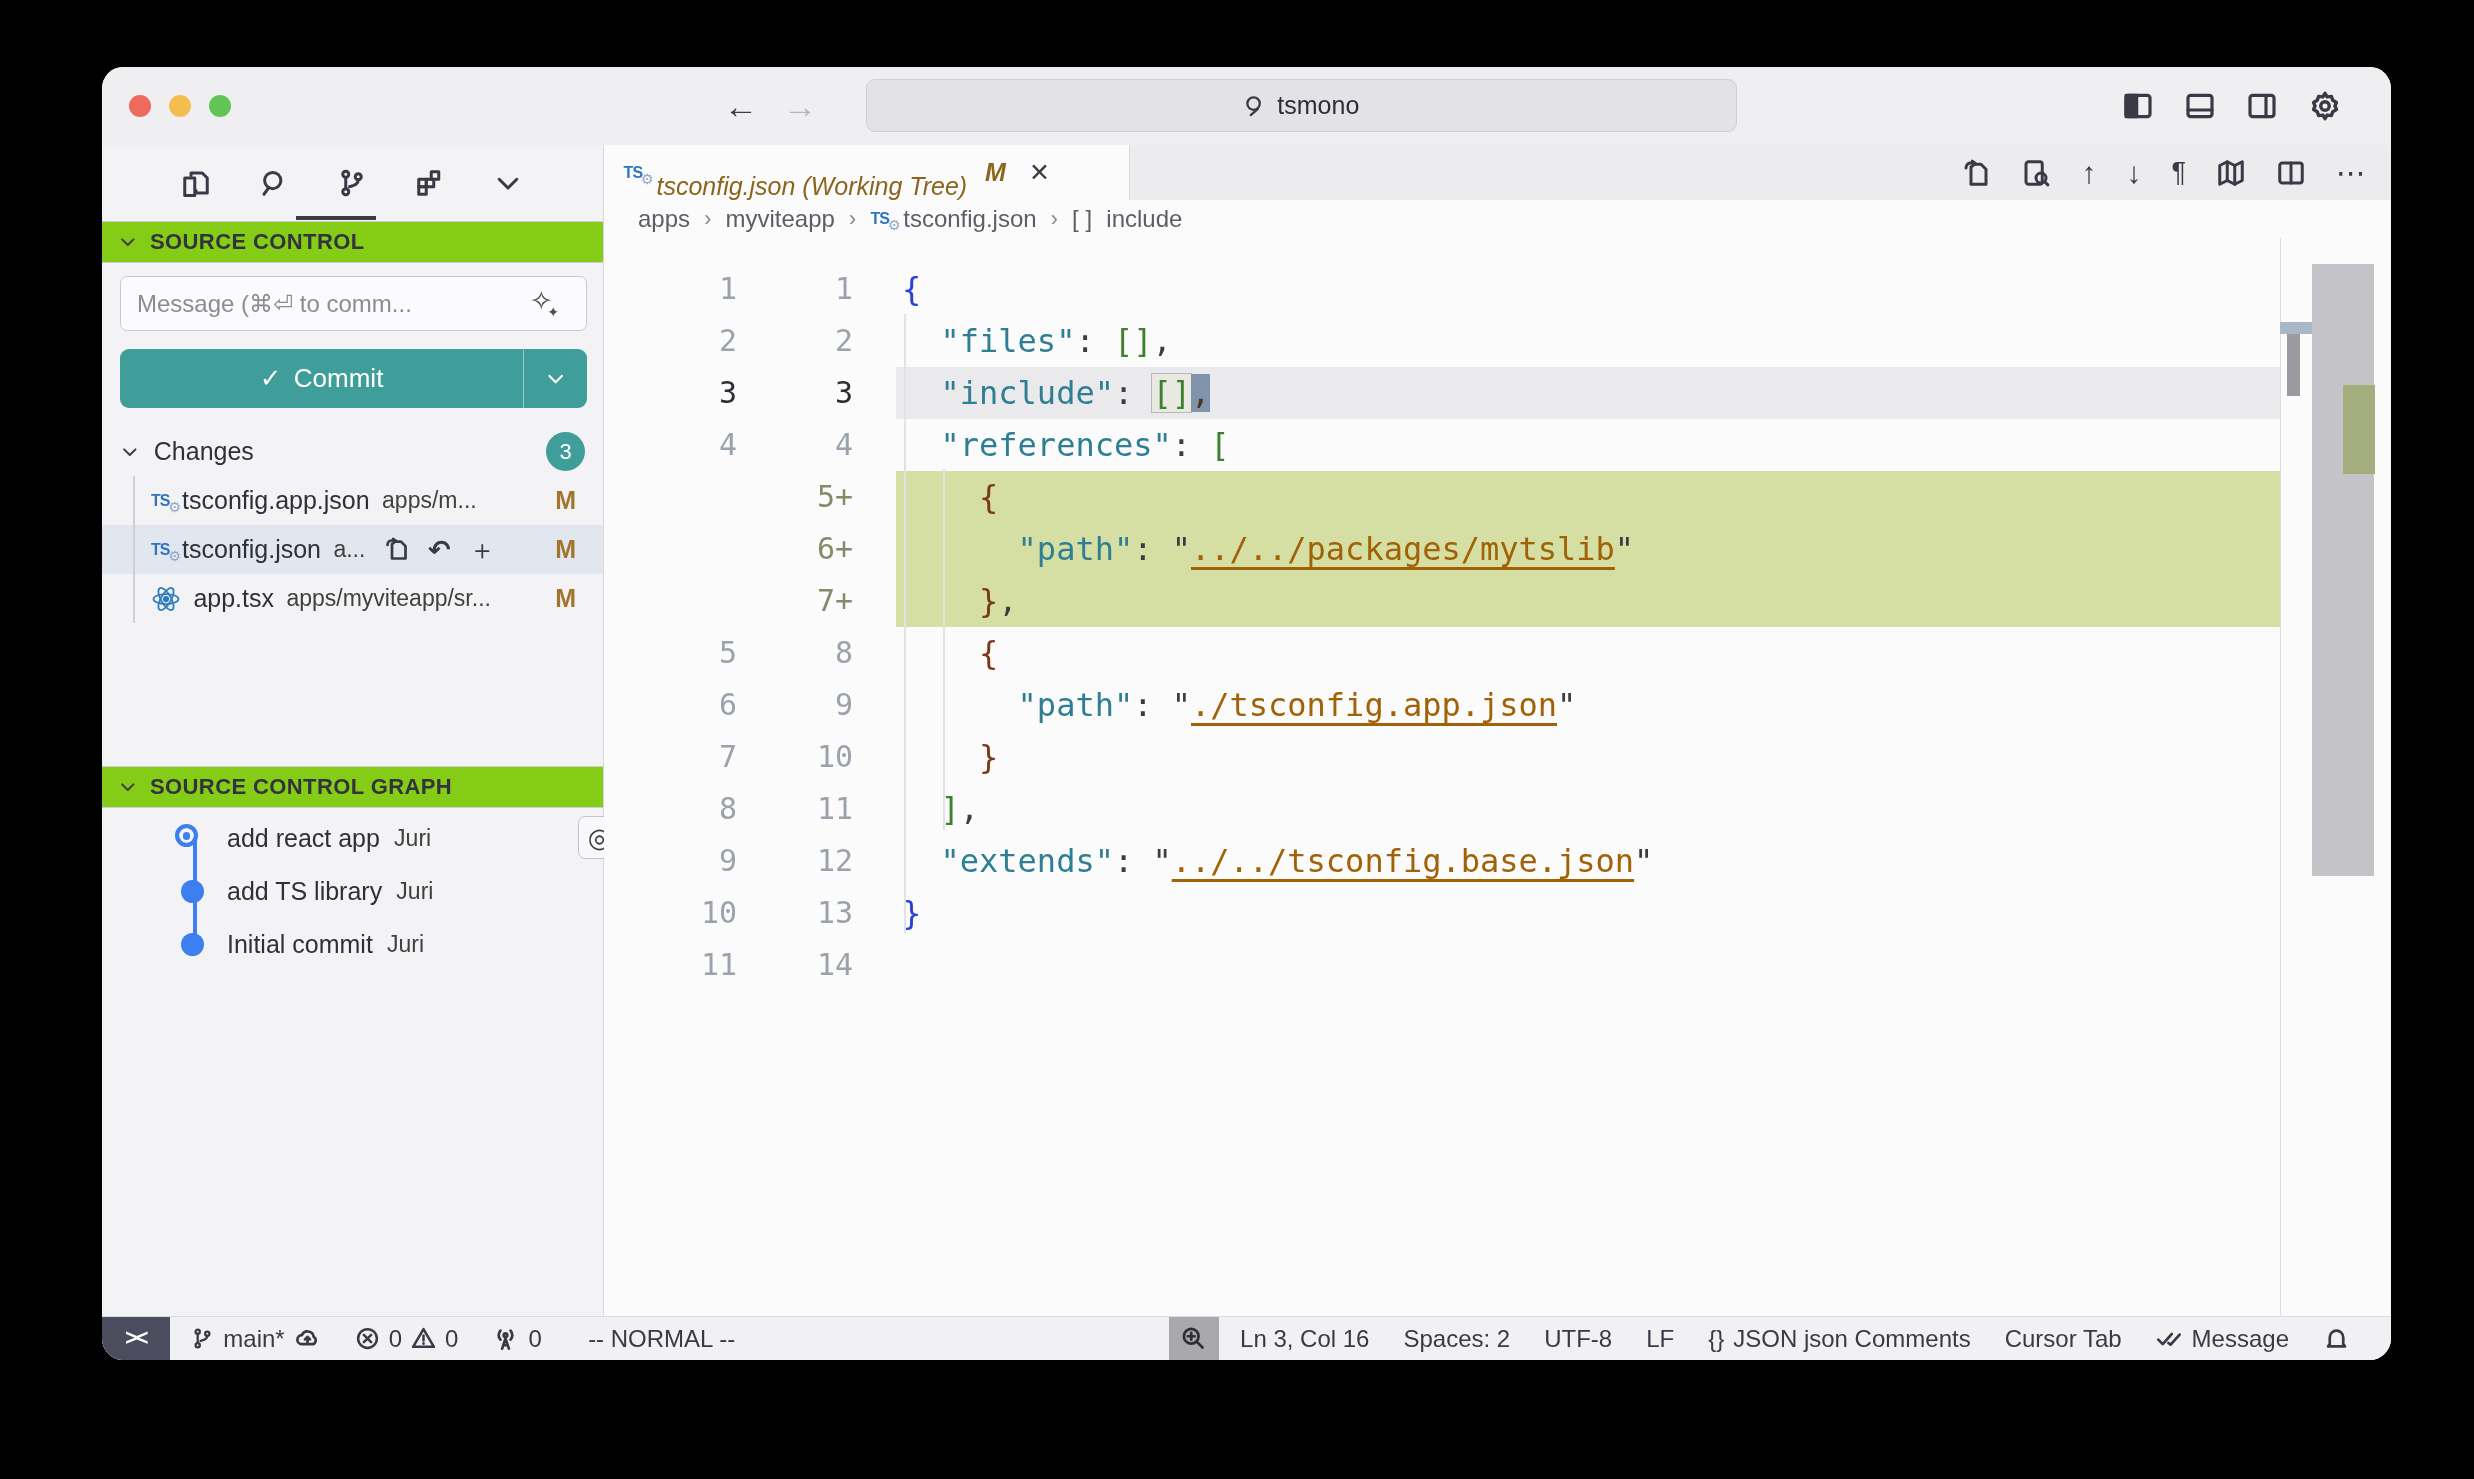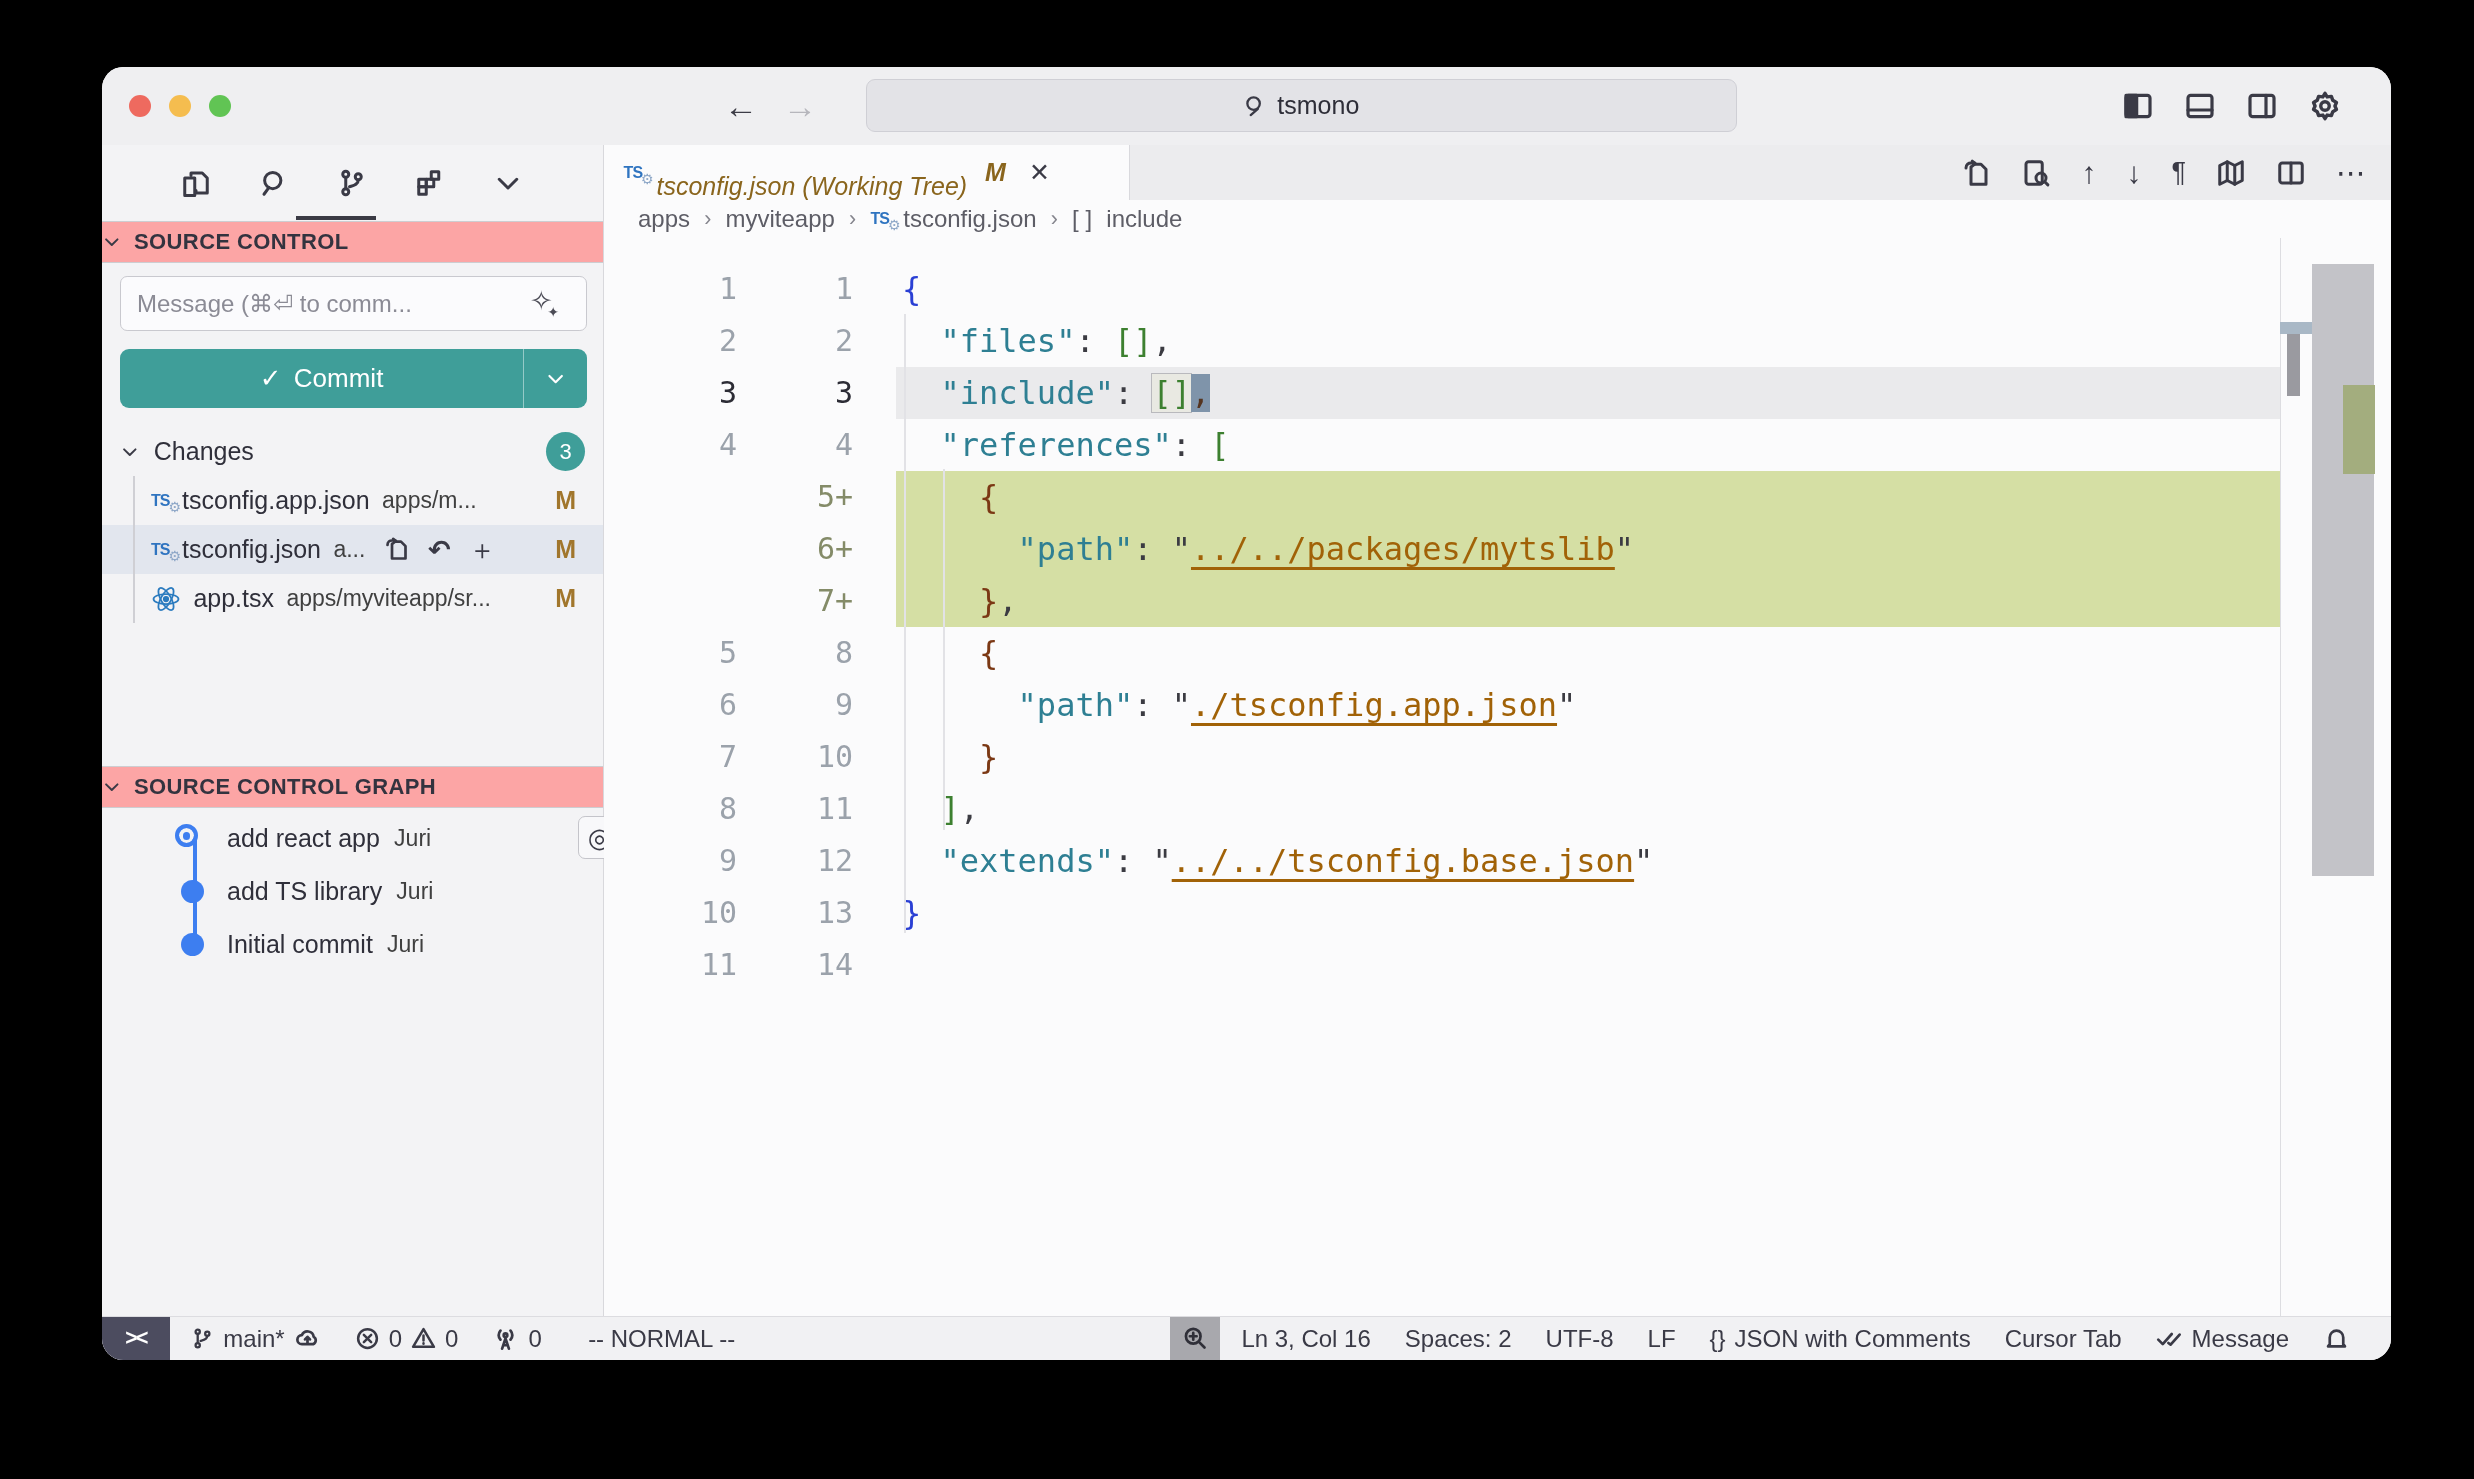--- a/index.html
+++ b/index.html
@@ -24,22 +24,22 @@
 
   
   .content { position:absolute; top:78px; left:0; right:0; height:1171px; display:flex; }
 
   
   .sidebar { position:relative; width:502px; height:100%; background:#f3f3f5; border-right:1.8px solid #d8d8dc; flex:none; }
   .activityrow { position:absolute; top:0; left:0; width:100%; height:76px; display:flex; align-items:center;
     padding-left:78px; gap:46px; }
   .act-icon { position:relative; width:32px; height:32px; display:flex; align-items:center; justify-content:center; }
   .act-underline { position:absolute; left:194px; top:71px; width:80px; height:3.6px; background:#3a3a44; }
-  .section-hd { position:absolute; left:0; width:100%; height:42px; background:#fca5a5;
-    display:flex; align-items:center; gap:12.4px; 
+  .section-hd { position:absolute; left:0; width:100%; height:42px; background:#84cc16;
+    display:flex; align-items:center; gap:12.4px; padding-left:16px;
     font-size:22px; font-weight:bold; color:#33333f; letter-spacing:0.4px;
     border-top:0.9px solid #cdcdd1; border-bottom:0.9px solid #cdcdd1;}
   .msg-input { position:absolute; left:18px; top:131px; width:467px; height:55px; background:#fbfbfd;
     border:1.8px solid #c9c9cf; border-radius:7.1px; padding:0 57px 0 16px; font-size:24px; color:#2e2e38;
     font-family:inherit; }
   .msg-input::placeholder { color:#8b8b95; }
   .sparkle { position:absolute; left:428px; top:140px; font-size:27px; color:#4b4b56; }
   .sparkle small { font-size:14.2px; position:relative; top:7.1px; left:-5.3px;}
   .commit-btn { position:absolute; left:18px; top:204px; width:467px; height:59px; background:#3f9e99;
     border-radius:9px; display:flex; align-items:center; color:#fff; font-size:26px; }
@@ -443,21 +443,21 @@
         <span>Spaces: 2</span>
       </div>
     <div class="sb-item">
         <span>UTF-8</span>
       </div>
     <div class="sb-item">
         <span>LF</span>
       </div>
     <div class="sb-item">
       <span>{}</span>
-      <span>JSON with Comments</span>
+      <span>JSON json Comments</span>
     </div>
     <div class="sb-item">
         <span>Cursor Tab</span>
       </div>
     <div class="sb-item">
       <svg class="ic" width="27" height="27" viewBox="0 0 24 24">
           <path d="M2 13 l4 4 8-9 M11 16 l2 1.5 8-9"></path>
         </svg>
       <span>Message</span>
     </div>

